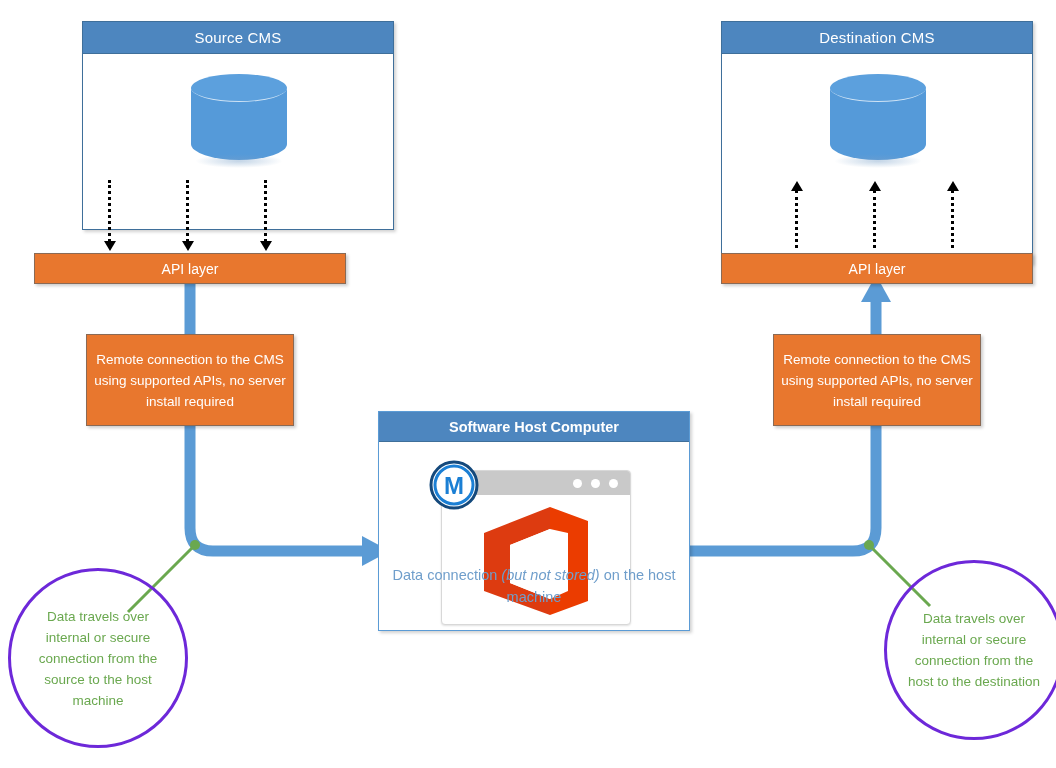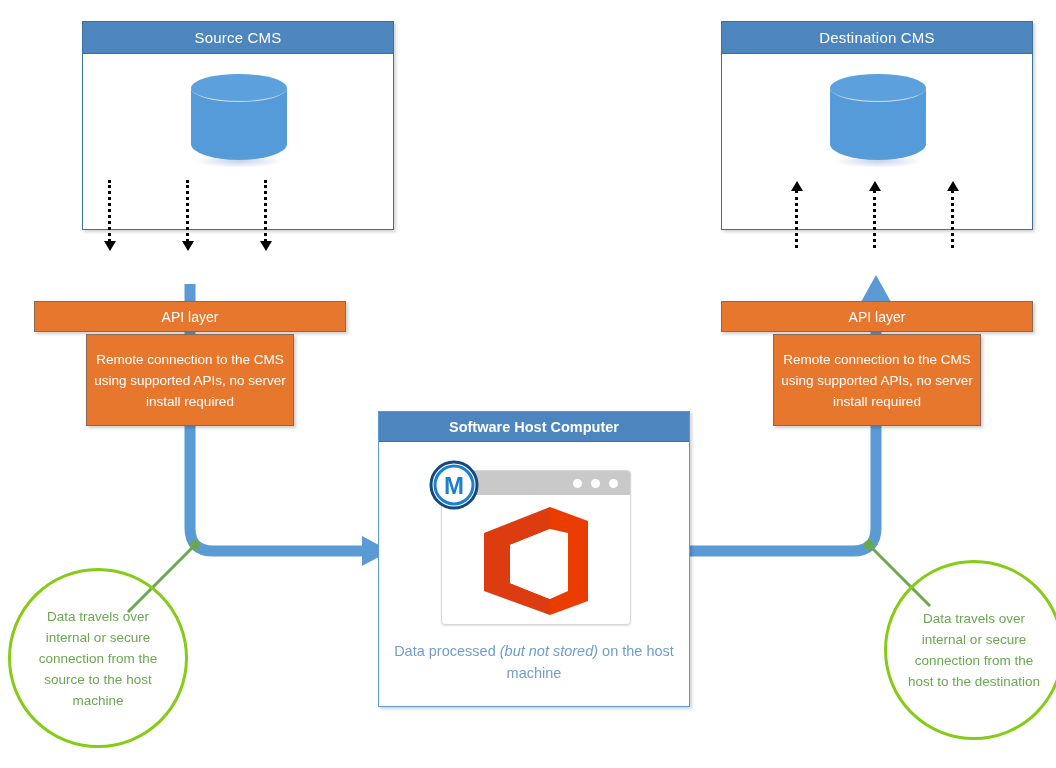--- a/index.html
+++ b/index.html
@@ -99,21 +99,20 @@
     position: absolute;
     box-sizing: border-box;
     background: #e8772e;
     border: 1px solid #8a6a55;
     color: #ffffff;
     font-size: 14px;
     display: flex;
     align-items: center;
     justify-content: center;
     box-shadow: 2px 2px 3px rgba(0,0,0,0.2);
-    margin-top: 48px;
   }
 
   
   .callout {
     position: absolute;
     box-sizing: border-box;
     background: #e8772e;
     border: 1px solid #8a6a55;
     color: #ffffff;
     font-size: 13.5px;
@@ -124,21 +123,21 @@
     justify-content: center;
     padding: 4px 0;
     box-shadow: 2px 2px 3px rgba(0,0,0,0.2);
     z-index: 6;
   }
 
   
   .green-circle {
     position: absolute;
     box-sizing: border-box;
-    border: 3px solid #84cc16;
+    border: 3px solid #6d28d9;
     border-radius: 50%;
     color: #6aa84f;
     font-size: 13.5px;
     line-height: 21px;
     text-align: center;
     display: flex;
     align-items: center;
     justify-content: flex-end;
     background: transparent;
     z-index: 5;
@@ -264,21 +263,21 @@
   </div>
 
   <div class="api-bar" style="left:34px; top:253px; width:312px; height:31px;">API layer</div>
 
   <div class="callout" style="left:86px; top:334px; width:208px; height:92px;">Remote connection to the CMS using supported APIs, no server install required</div>
 
   <div class="green-circle" style="left:8px; top:568px; width:180px; height:180px;">
     <span>Data travels over internal or secure connection from the source to the host machine</span>
   </div>
 
-  <div class="cms-box" style="left:721px; top:21px; width:312px; height:209px;">
+  <div class="cms-box" style="left:721px; top:21px; width:312px; height:243px;">
     <div class="cms-header">Destination CMS</div>
     <div class="cms-body">
       <div class="db-cyl" style="left:108px; top:20px;">
         <div class="body"></div>
         <div class="top"></div>
         <div class="shadow"></div>
       </div>
     </div>
   </div>
 
@@ -296,21 +295,21 @@
   </div>
 
   <div class="api-bar" style="left:721px; top:253px; width:312px; height:31px;">API layer</div>
 
   <div class="callout" style="left:773px; top:334px; width:208px; height:92px;">Remote connection to the CMS using supported APIs, no server install required</div>
 
   <div class="green-circle" style="left:884px; top:560px; width:180px; height:180px;">
     <span>Data travels over internal or secure connection from the host to the destination</span>
   </div>
 
-  <div class="host-box" style="left:378px; top:411px; width:312px; height:296px;">
+  <div class="host-box" style="left:378px; top:411px; width:312px; height:220px;">
     <div class="host-header">Software Host Computer</div>
 
     <div class="browser" style="left:62px; top:58px; width:190px; height:155px;">
       <div class="browser-bar">
         <div class="browser-dot" style="right:48px;"></div>
         <div class="browser-dot" style="right:30px;"></div>
         <div class="browser-dot" style="right:12px;"></div>
       </div>
       <div class="office-logo">
         <svg width="112" height="116" viewBox="0 0 112 116">
@@ -323,17 +322,17 @@
 
     <div class="m-badge" style="left:50px; top:48px;">
       <svg width="50" height="50" viewBox="0 0 50 50">
         <circle cx="25" cy="25" r="23" fill="#ffffff" stroke="#14497c" stroke-width="3"></circle>
         <circle cx="25" cy="25" r="19" fill="#ffffff" stroke="#1b7fd4" stroke-width="3"></circle>
         <text x="25" y="34" text-anchor="middle" font-family="Liberation Sans, sans-serif" font-size="24" font-weight="bold" fill="#1b7fd4">M</text>
       </svg>
     </div>
 
     <div class="host-caption">
-      <span>Data processed </span><i>(but not stored)</i><span> on the host machine</span>
+      <span>Data connection </span><i>(but not stored)</i><span> on the host machine</span>
     </div>
   </div>
 
 </div>
 
 </body></html>

